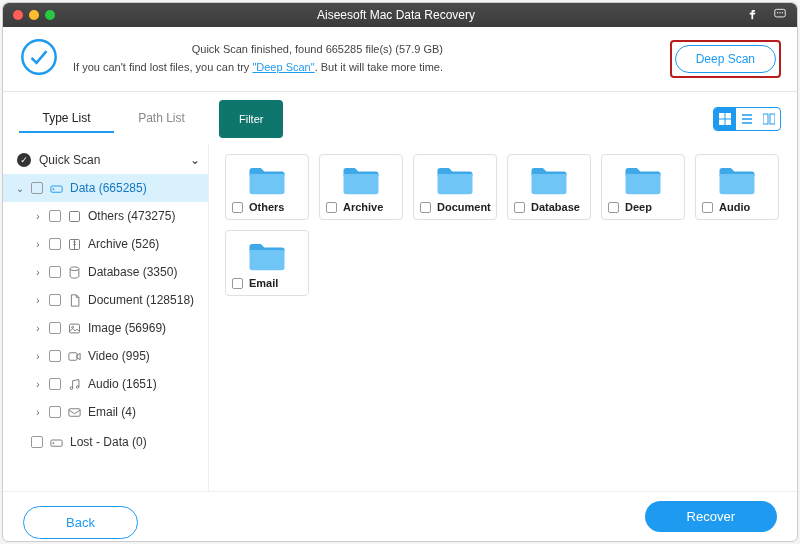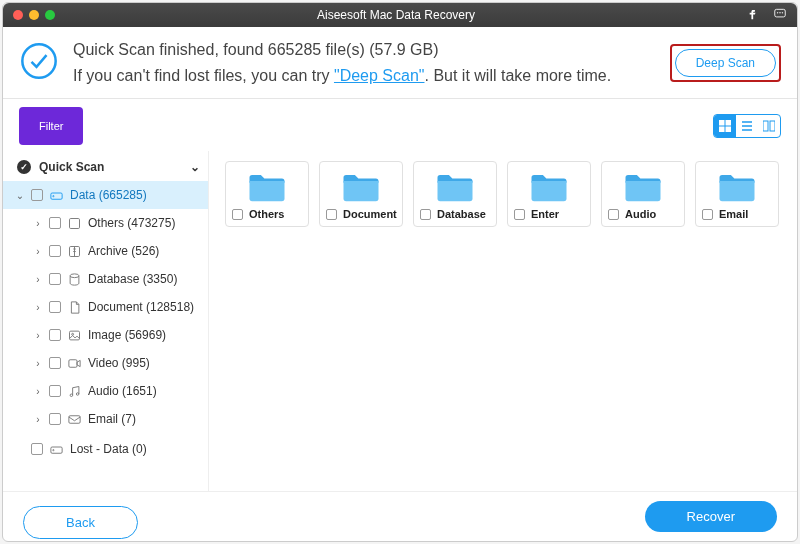--- a/index.html
+++ b/index.html
@@ -13,53 +13,53 @@
   .t-close { background: #ff5f57; }
   .t-min   { background: #ffbd2e; }
   .t-max   { background: #28c940; }
   .title   { position: absolute; left: 0; right: 8px; text-align: center; font-size: 12px; pointer-events: none; }
   .titleicons { margin-left: auto; display: flex; gap: 14px; }
   .titleicons svg { width: 14px; height: 14px; fill: none; stroke: #fff; stroke-width: 1.5; }
 
   
   .header { display: flex; align-items: center; padding: 10px 16px; border-bottom: 1px solid #e5e5e5; }
   .headicon svg { width: 40px; height: 40px; stroke: #1e9bf0; stroke-width: 3; fill: none; }
-  .headtext { margin-left: 14px; font-size: 16px; color: #444; line-height: 1.6; }
+  .headtext { margin-left: 14px; font-size: 11px; color: #444; line-height: 1.6; text-align: right; }
   .headtext a { color: #1e9bf0; text-decoration: underline; }
   .deepscan-wrap { margin-left: auto; border: 2px solid #b91c1c; border-radius: 4px; padding: 3px; }
   .btn-outline { border: 1px solid #1e9bf0; color: #1e9bf0; background: #fff; border-radius: 16px; padding: 6px 20px; font-size: 12px; cursor: pointer; }
 
   
   .toolbar { display: flex; align-items: center; padding: 8px 16px 6px 16px; gap: 10px; }
   .tabs { display: flex; width: 190px; }
   .tab { flex: 1; text-align: center; font-size: 12px; padding: 6px 0; color: #888; cursor: pointer; border-bottom: 2px solid transparent; }
   .tab.active { color: #222; border-bottom-color: #1e9bf0; font-weight: 500; }
   .search { flex: 0 0 200px; display: flex; align-items: center; border: 1px solid #ddd; border-radius: 4px; background: #fafafa; padding: 0 8px; height: 26px; margin-left: 18px; }
   .search input { border: none; outline: none; background: transparent; font-size: 11px; flex: 1; color: #666; }
   .search svg { width: 13px; height: 13px; stroke: #aaa; fill: none; stroke-width: 2; }
-  .filter-btn { background: #6d28d9; color: #fff; border: none; border-radius: 4px; padding: 13px 20px; font-size: 11px; cursor: pointer; }
+  .filter-btn { background: #0f766e; color: #fff; border: none; border-radius: 4px; padding: 13px 20px; font-size: 11px; cursor: pointer; }
   .viewtoggle { margin-left: auto; display: flex; border: 1px solid #1e9bf0; border-radius: 4px; overflow: hidden; }
   .viewtoggle div { width: 22px; height: 22px; display: flex; align-items: center; justify-content: center; cursor: pointer; }
   .viewtoggle div.active { background: #1e9bf0; }
   .viewtoggle svg { width: 12px; height: 12px; }
   .viewtoggle .active svg { fill: #fff; stroke: #fff; }
   .viewtoggle div:not(.active) svg { fill: #1e9bf0; stroke: #1e9bf0; }
 
   
   .body { flex: 1; display: flex; overflow: hidden; }
   .sidebar { width: 206px; border-right: 1px solid #eee; font-size: 12px; color: #333; overflow-y: auto; padding-top: 2px; }
   .srow { display: flex; align-items: center; height: 28px; padding: 0 8px 0 10px; gap: 6px; cursor: pointer; }
   .srow.sel { background: #d9f0fd; color: #1378bf; }
   .chev { width: 10px; text-align: center; font-size: 10px; color: #666; }
   .cbox { width: 12px; height: 12px; border: 1px solid #999; border-radius: 2px; flex-shrink: 0; }
   .sicon svg { width: 15px; height: 15px; stroke: #777; fill: none; stroke-width: 1.5; vertical-align: middle; }
   .srow.sel .sicon svg { stroke: #1e9bf0; }
   .circle-check { width: 14px; height: 14px; border-radius: 50%; background: #333; display: inline-flex; align-items: center; justify-content: center; }
   .circle-check::after { content: "✓"; color: #fff; font-size: 9px; }
-  .qrow { padding-left: 14px; font-weight: 700; justify-content: space-between;}
+  .qrow { padding-left: 14px; font-weight: 400; justify-content: space-between;}
   .sub1 { padding-left: 12px; }
   .sub2 { padding-left: 30px; }
 
   
   .grid { flex: 1; padding: 10px 16px; display: flex; flex-wrap: wrap; align-content: flex-start; gap: 10px 10px; overflow-y: auto; }
   .card { width: 84px; border: 1px solid #e0e0e0; border-radius: 4px; padding: 8px 6px 6px 6px; display: flex; flex-direction: column; align-items: center; gap: 0; font-size: 11px; color: #222; }
   .folder svg { width: 42px; height: 36px; }
   .card .lbl { display: flex; align-items: center; gap: 6px; width: 100%; }
   .card .cbox { width: 11px; height: 11px; }
   .card .lbl span:last-child { font-weight: 600; }
@@ -106,20 +106,24 @@
       <div>
         <span>If you can't find lost files, you can try </span><a href="#">"Deep Scan"</a><span>. But it will take more time.</span>
       </div>
     </div>
     <div class="deepscan-wrap">
       <button class="btn-outline">Deep Scan</button>
     </div>
   </div>
 
   <div class="toolbar">
+    <div class="tabs">
+      <div class="tab active">Type List</div>
+      <div class="tab">Path List</div>
+    </div>
     <button class="filter-btn">Filter</button>
     <div class="viewtoggle">
       <div class="active">
           <svg viewBox="0 0 12 12">
             <rect x="0" y="0" width="5" height="5"></rect>
             <rect x="7" y="0" width="5" height="5"></rect>
             <rect x="0" y="7" width="5" height="5"></rect>
             <rect x="7" y="7" width="5" height="5"></rect>
           </svg>
         </div>
@@ -222,21 +226,21 @@
               </svg></span>
             <span>Audio (1651)</span>
           </div>
           <div class="srow sub2">
             <span class="chev">›</span>
             <span class="cbox"></span>
             <span class="sicon"><svg viewBox="0 0 24 24">
                 <rect x="3" y="6" width="18" height="12" rx="2"></rect>
                 <path d="M3 8l9 6 9-6"></path>
               </svg></span>
-            <span>Email (7)</span>
+            <span>Email (4)</span>
           </div>
         </div>
 
       <div class="srow sub1" style="margin-top:2px">
         <span class="chev"></span>
         <span class="cbox"></span>
         <span class="sicon"><svg viewBox="0 0 24 24">
               <rect x="3" y="8" width="18" height="10" rx="2"></rect>
               <circle cx="7" cy="13" r="1"></circle>
             </svg></span>
@@ -255,41 +259,51 @@
             <span>Others</span>
           </div>
         </div>
         <div class="card">
           <span class="folder"><svg viewBox="0 0 48 40">
               <path d="M4 8c0-2 1-3 3-3h10l4 4h20c2 0 3 1 3 3v2H4z" fill="#3fa8e8"></path>
               <path d="M4 12h40v20c0 2-1 3-3 3H7c-2 0-3-1-3-3z" fill="#6fc5f5"></path>
             </svg></span>
           <div class="lbl">
             <span class="cbox"></span>
+            <span>Archive</span>
+          </div>
+        </div>
+        <div class="card">
+          <span class="folder"><svg viewBox="0 0 48 40">
+              <path d="M4 8c0-2 1-3 3-3h10l4 4h20c2 0 3 1 3 3v2H4z" fill="#3fa8e8"></path>
+              <path d="M4 12h40v20c0 2-1 3-3 3H7c-2 0-3-1-3-3z" fill="#6fc5f5"></path>
+            </svg></span>
+          <div class="lbl">
+            <span class="cbox"></span>
             <span>Document</span>
           </div>
         </div>
         <div class="card">
           <span class="folder"><svg viewBox="0 0 48 40">
               <path d="M4 8c0-2 1-3 3-3h10l4 4h20c2 0 3 1 3 3v2H4z" fill="#3fa8e8"></path>
               <path d="M4 12h40v20c0 2-1 3-3 3H7c-2 0-3-1-3-3z" fill="#6fc5f5"></path>
             </svg></span>
           <div class="lbl">
             <span class="cbox"></span>
             <span>Database</span>
           </div>
         </div>
         <div class="card">
           <span class="folder"><svg viewBox="0 0 48 40">
               <path d="M4 8c0-2 1-3 3-3h10l4 4h20c2 0 3 1 3 3v2H4z" fill="#3fa8e8"></path>
               <path d="M4 12h40v20c0 2-1 3-3 3H7c-2 0-3-1-3-3z" fill="#6fc5f5"></path>
             </svg></span>
           <div class="lbl">
             <span class="cbox"></span>
-            <span>Enter</span>
+            <span>Deep</span>
           </div>
         </div>
         <div class="card">
           <span class="folder"><svg viewBox="0 0 48 40">
               <path d="M4 8c0-2 1-3 3-3h10l4 4h20c2 0 3 1 3 3v2H4z" fill="#3fa8e8"></path>
               <path d="M4 12h40v20c0 2-1 3-3 3H7c-2 0-3-1-3-3z" fill="#6fc5f5"></path>
             </svg></span>
           <div class="lbl">
             <span class="cbox"></span>
             <span>Audio</span>

